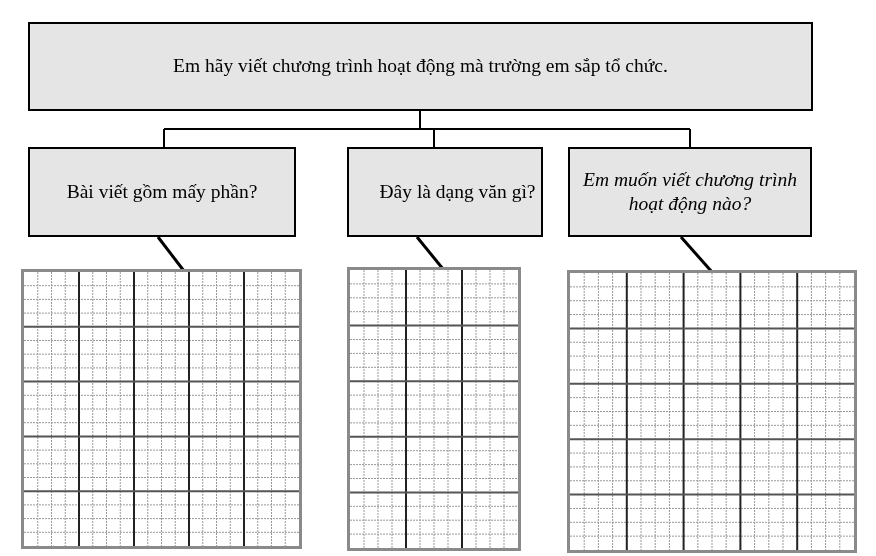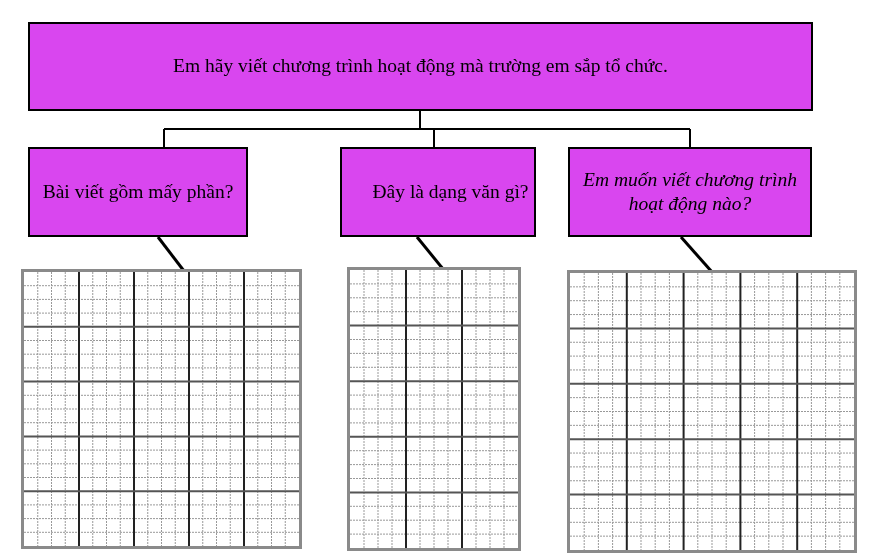--- a/index.html
+++ b/index.html
@@ -1,21 +1,21 @@
 <!DOCTYPE html>
 <html><head>
 <meta charset="utf-8">
 <style>
   html,body{margin:0;padding:0;background:#fff;}
   body{width:876px;height:556px;position:relative;overflow:hidden;font-family:"Liberation Serif","DejaVu Serif",serif;color:#000;}
-  .box{position:absolute;box-sizing:border-box;border:2px solid #000;background:#d946ef;display:flex;align-items:center;justify-content:center;text-align:center;line-height:1.25;}
+  .box{position:absolute;box-sizing:border-box;border:2px solid #000;background:#e5e5e5;display:flex;align-items:center;justify-content:center;text-align:center;line-height:1.25;}
   .top{left:28px;top:22px;width:785px;height:89px;font-size:19.5px;}
   .q{top:147px;height:90px;font-size:19.5px;}
-  .q1{left:28px;width:220px;}
-  .q2{left:340px;width:196px;padding-left:25px;}
+  .q1{left:28px;width:268px;}
+  .q2{left:347px;width:196px;padding-left:25px;}
   .q3{left:568px;width:244px;padding:0 6px;font-style:italic;}
   svg.lines{position:absolute;left:0;top:0;}
   .grid{position:absolute;box-sizing:border-box;border:3px solid #8a8a8a;background-color:#fff;}
 </style>
 </head>
 <body>
 
 <svg class="lines" width="876" height="556">
   <g stroke="#000" fill="none">
     <line x1="420" y1="111" x2="420" y2="128" stroke-width="2"></line>

